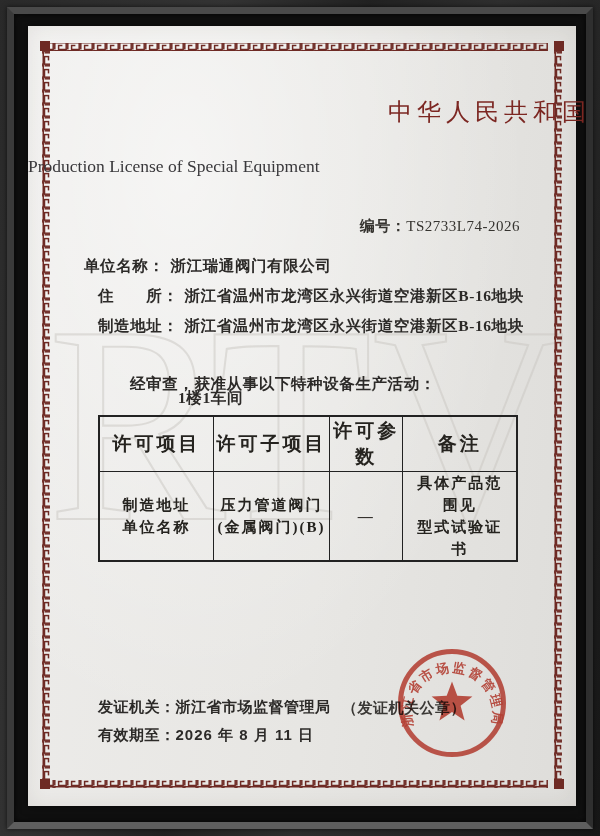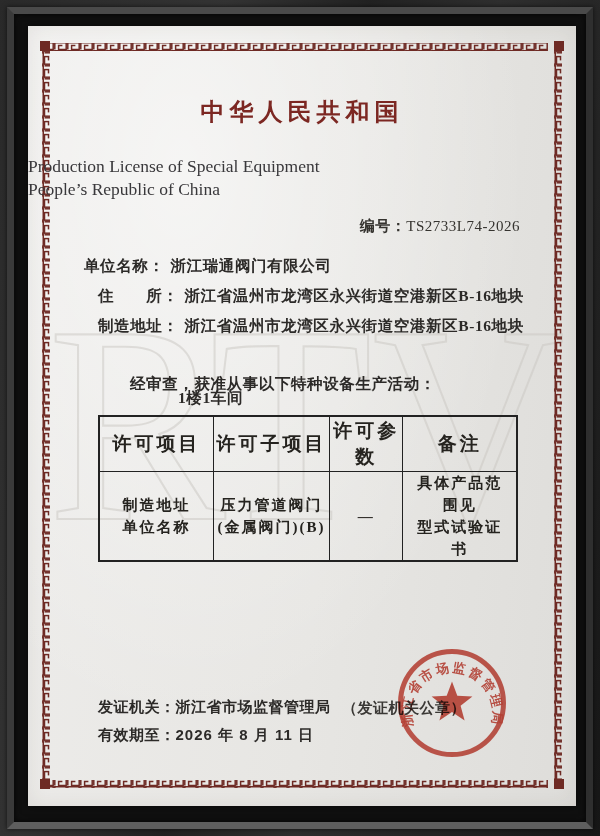--- a/index.html
+++ b/index.html
@@ -24,21 +24,21 @@
   .paper{
     position:absolute;left:28px;top:26px;width:548px;height:780px;
     background:
       radial-gradient(ellipse at 28% 18%, rgba(255,255,255,.55), rgba(255,255,255,0) 62%),
       linear-gradient(96deg,#edecea 0%,#e7e6e3 55%,#deddda 100%);
     box-shadow:0 0 9px rgba(0,0,0,.6), inset 0 0 20px rgba(60,50,40,.08);
   }
   .layer{position:absolute;left:0;top:0;width:548px;height:780px;}
   .abs{position:absolute;}
 
-  .title-cn{width:100%;text-align:center;color:#7c2722;font-weight:bold;}
+  .title-cn{width:100%;text-align:right;color:#7c2722;font-weight:normal;padding-left:15px;}
   .t1{top:70px;font-size:24px;letter-spacing:5px;}
   .t2{top:97px;font-size:27px;letter-spacing:2px;}
   .title-en{width:100%;color:#39383b;font-size:17.5px;}
   .e1{top:130px;}
   .e2{top:153px;}
 
   .serial{top:191px;right:56px;font-size:15px;color:#35332f;letter-spacing:.5px;}
   .serial .lbl{font-weight:600;}
 
   .fline{font-size:15.5px;color:#2c2a28;font-weight:600;letter-spacing:.6px;white-space:nowrap;}
@@ -100,21 +100,20 @@
       <rect x="14" y="17" width="8" height="745" fill="url(#fretV)"></rect>
       <rect x="526" y="17" width="8" height="745" fill="url(#fretV)"></rect>
       <rect x="12" y="15" width="10" height="10" fill="#6e2a24"></rect>
       <rect x="526" y="15" width="10" height="10" fill="#6e2a24"></rect>
       <rect x="12" y="753" width="10" height="10" fill="#6e2a24"></rect>
       <rect x="526" y="753" width="10" height="10" fill="#6e2a24"></rect>
     </svg>
 
     <div class="abs title-cn t1">中华人民共和国</div>
     <div class="abs title-en e1">Production License of Special Equipment</div>
-    <div class="abs title-en e2">People’s Republic of China</div>
 
     <div class="abs serial">
       <span class="lbl">编号：</span><span>TS2733L74-2026</span>
     </div>
 
     <div class="abs fline fl1">
       <span>单位名称：</span><span class="val">浙江瑞通阀门有限公司</span>
     </div>
     <div class="abs fline fl2">
       <span>住　　所：</span><span class="val">浙江省温州市龙湾区永兴街道空港新区B-16地块</span>

